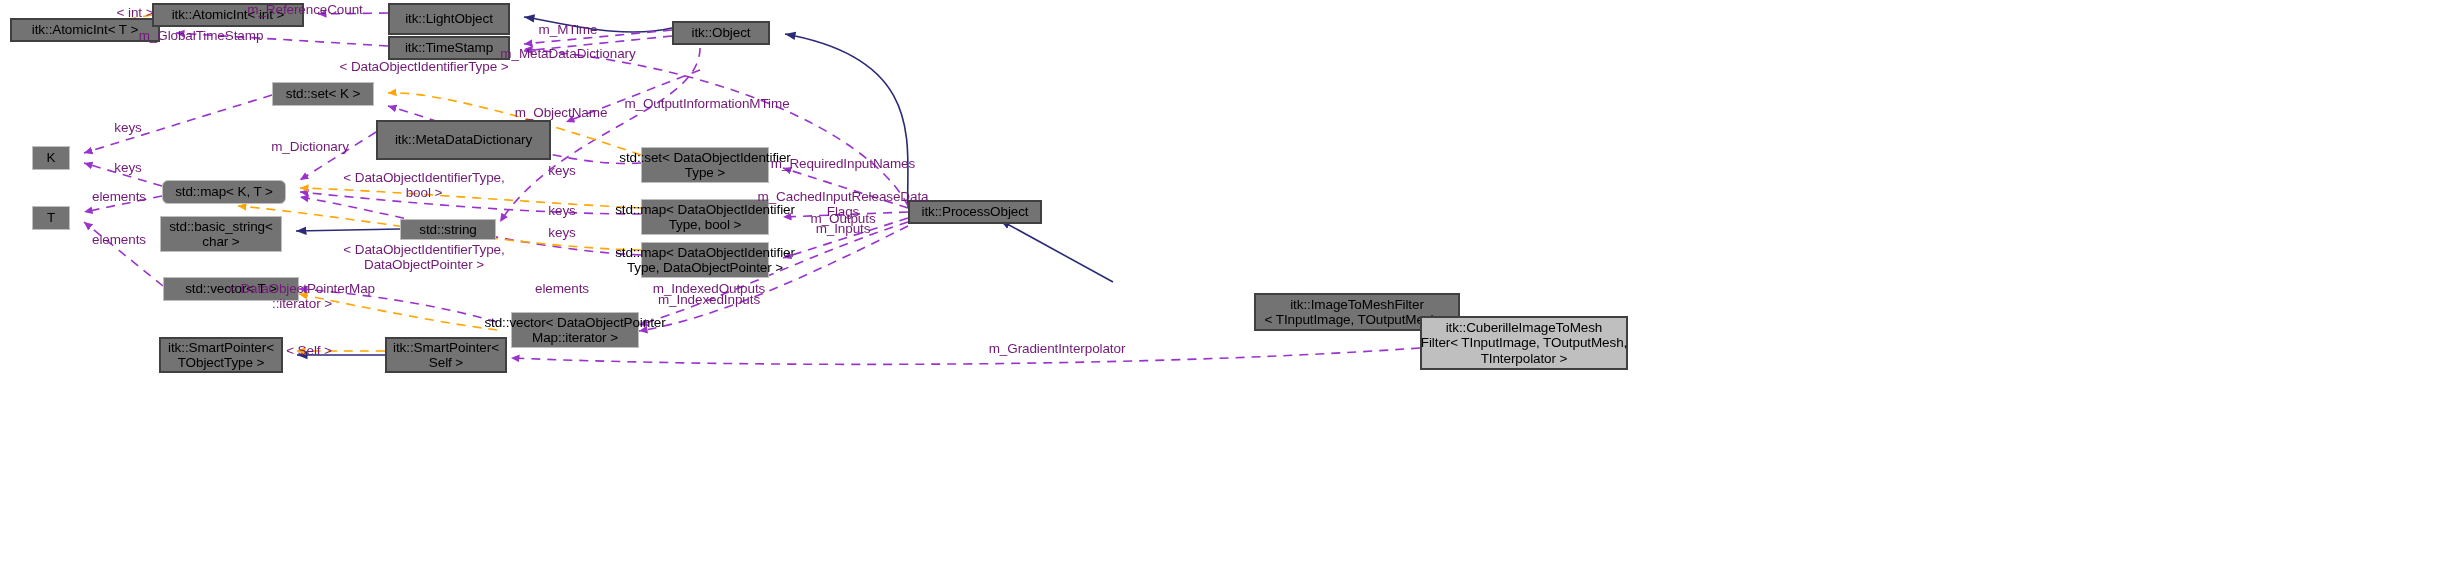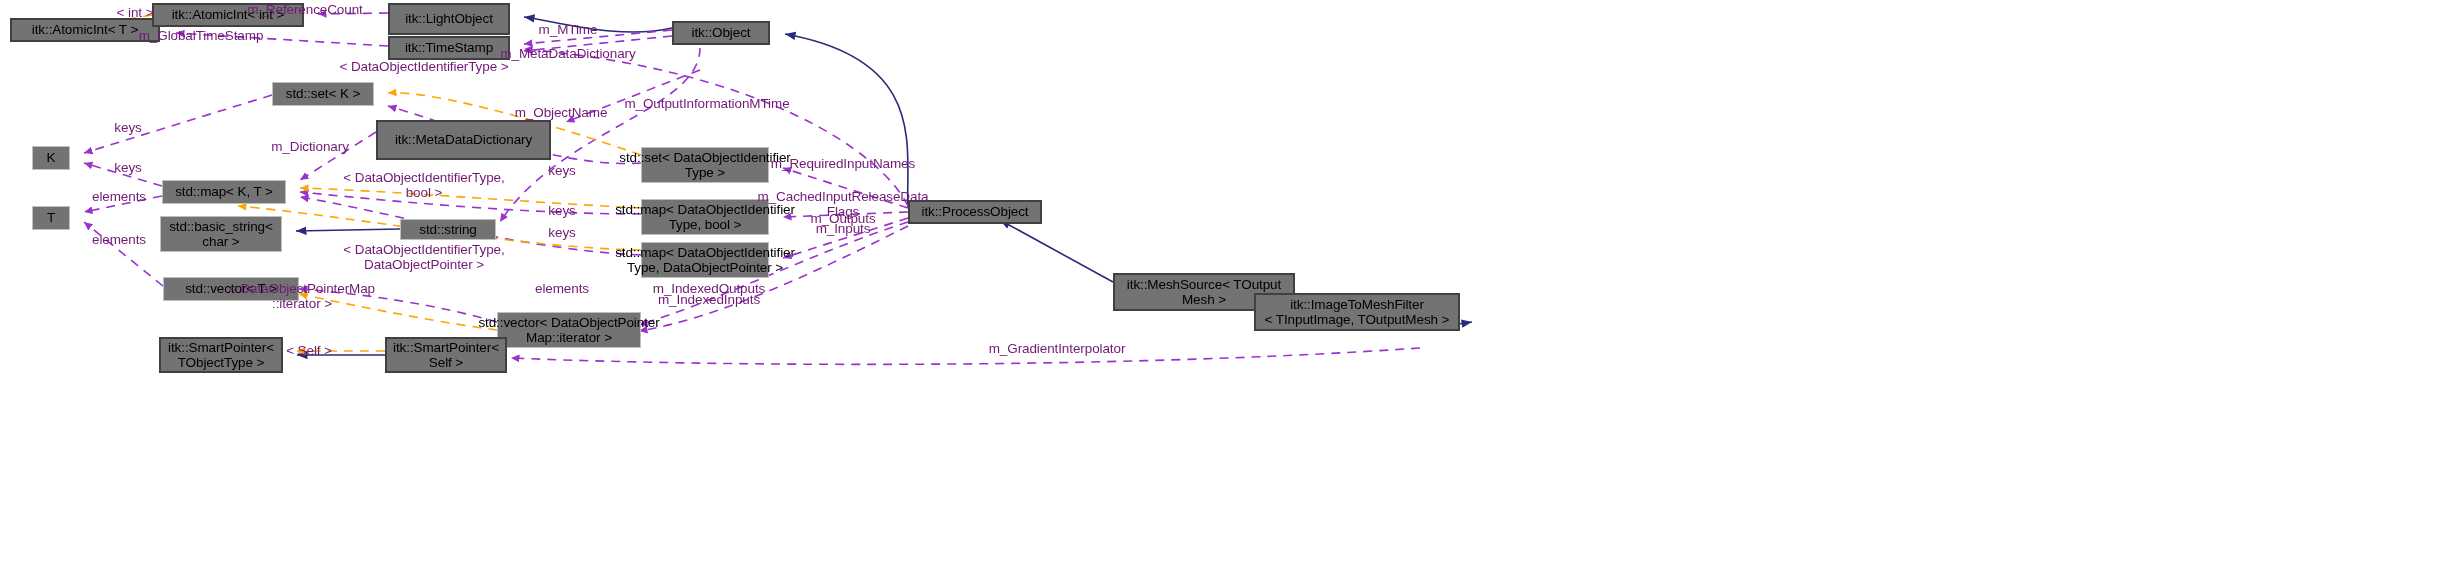--- a/index.html
+++ b/index.html
@@ -160,41 +160,42 @@
   <div class="node-box thick" style="left:10px;  top:18px;  width:150px; height:24px;"><span>itk::AtomicInt&lt; T &gt;</span></div>
   <div class="node-box thick" style="left:152px; top:3px;   width:152px; height:24px;"><span>itk::AtomicInt&lt; int &gt;</span></div>
   <div class="node-box thick" style="left:388px; top:3px;   width:122px; height:32px;"><span>itk::LightObject</span></div>
   <div class="node-box thick" style="left:388px; top:36px;  width:122px; height:24px;"><span>itk::TimeStamp</span></div>
   <div class="node-box thick" style="left:672px; top:21px;  width:98px;  height:24px;"><span>itk::Object</span></div>
   <div class="node-box thin" style="left:272px; top:82px;  width:102px; height:24px;"><span>std::set&lt; K &gt;</span></div>
   <div class="node-box thick" style="left:376px; top:120px; width:175px; height:40px;"><span>itk::MetaDataDictionary</span></div>
   <div class="node-box thin" style="left:32px;  top:146px; width:38px;  height:24px;"><span>K</span></div>
   <div class="node-box thin" style="left:641px; top:147px; width:128px; height:36px;"><span>std::set&lt; DataObjectIdentifier
 Type &gt;</span></div>
-  <div class="node-box thin" style="left:162px; top:180px; width:124px; height:24px;"><span>std::map&lt; K, T &gt;</span></div>
+  <div class="node-box thin" style="left:162px; top:180px; width:124px; height:24px;border-radius:6px;"><span>std::map&lt; K, T &gt;</span></div>
   <div class="node-box thin" style="left:32px;  top:206px; width:38px;  height:24px;"><span>T</span></div>
   <div class="node-box thin" style="left:641px; top:199px; width:128px; height:36px;"><span>std::map&lt; DataObjectIdentifier
 Type, bool &gt;</span></div>
   <div class="node-box thin" style="left:160px; top:216px; width:122px; height:36px;"><span>std::basic_string&lt;
 char &gt;</span></div>
   <div class="node-box thin" style="left:400px; top:219px; width:96px;  height:21px;justify-content:center;"><span>std::string</span></div>
   <div class="node-box thin" style="left:641px; top:242px; width:128px; height:36px;"><span>std::map&lt; DataObjectIdentifier
 Type, DataObjectPointer &gt;</span></div>
   <div class="node-box thick" style="left:908px; top:200px; width:134px; height:24px;"><span>itk::ProcessObject</span></div>
   <div class="node-box thin" style="left:163px; top:277px; width:136px; height:24px;"><span>std::vector&lt; T &gt;</span></div>
-  <div class="node-box thin" style="left:497px; top:312px; width:144px; height:36px;"><span>std::vector&lt; DataObjectPointer
+  <div class="node-box thin" style="left:511px; top:312px; width:128px; height:36px;"><span>std::vector&lt; DataObjectPointer
 Map::iterator &gt;</span></div>
-  <div class="node-box thick" style="left:1113px;top:273px; width:182px; height:38px;"><span>itk::MeshSource&lt; TOutput
-Mesh &gt;</span></div>
   <div class="node-box thick" style="left:1254px;top:293px; width:206px; height:38px;"><span>itk::ImageToMeshFilter
 &lt; TInputImage, TOutputMesh &gt;</span></div>
   <div class="node-box thick" style="left:159px; top:337px; width:124px; height:36px;"><span>itk::SmartPointer&lt;
 TObjectType &gt;</span></div>
   <div class="node-box thick" style="left:385px; top:337px; width:122px; height:36px;"><span>itk::SmartPointer&lt;
 Self &gt;</span></div>
+  <div class="node-box current" style="left:1420px;top:316px; width:208px; height:54px;"><span>itk::CuberilleImageToMesh
+Filter&lt; TInputImage, TOutputMesh,
+TInterpolator &gt;</span></div>
 
   <div class="edge-label" style="left:135px;  top:5px;">&lt; int &gt;</div>
   <div class="edge-label" style="left:305px;  top:2px;">m_ReferenceCount</div>
   <div class="edge-label" style="left:201px;  top:28px;">m_GlobalTimeStamp</div>
   <div class="edge-label" style="left:568px;  top:22px;">m_MTime</div>
   <div class="edge-label" style="left:568px;  top:46px;">m_MetaDataDictionary</div>
   <div class="edge-label" style="left:424px;  top:59px;">&lt; DataObjectIdentifierType &gt;</div>
   <div class="edge-label" style="left:707px;  top:57px;margin-top:39px;">m_OutputInformationMTime</div>
   <div class="edge-label" style="left:128px;  top:120px;">keys</div>
   <div class="edge-label" style="left:310px;  top:139px;">m_Dictionary</div>

